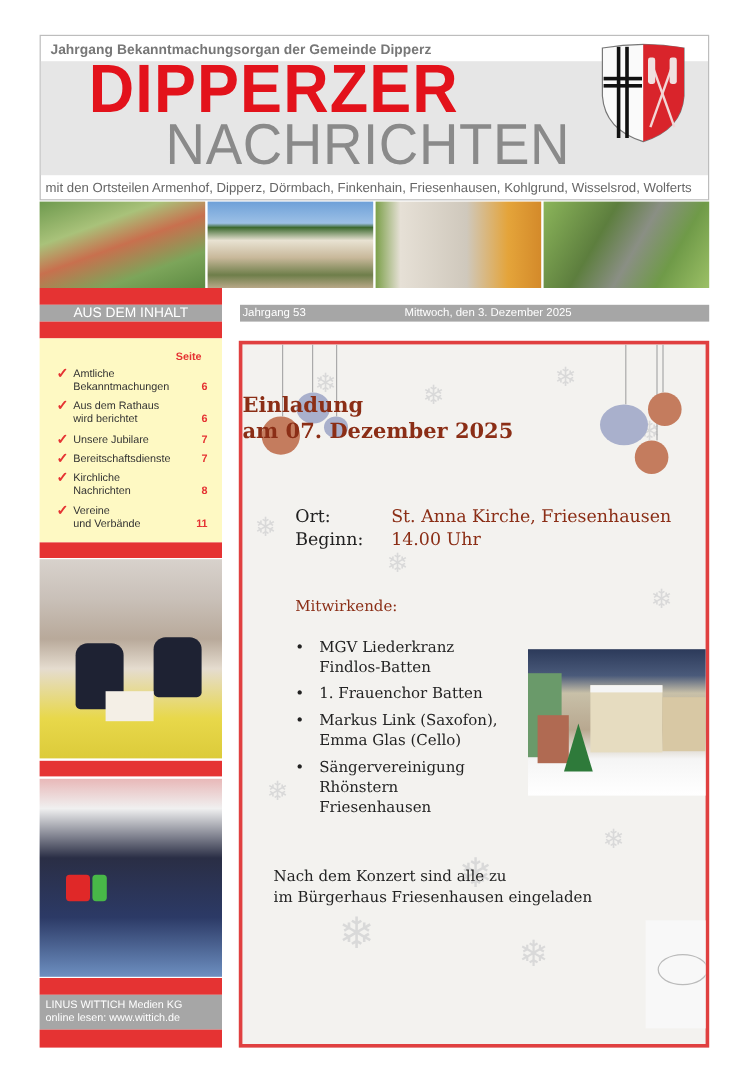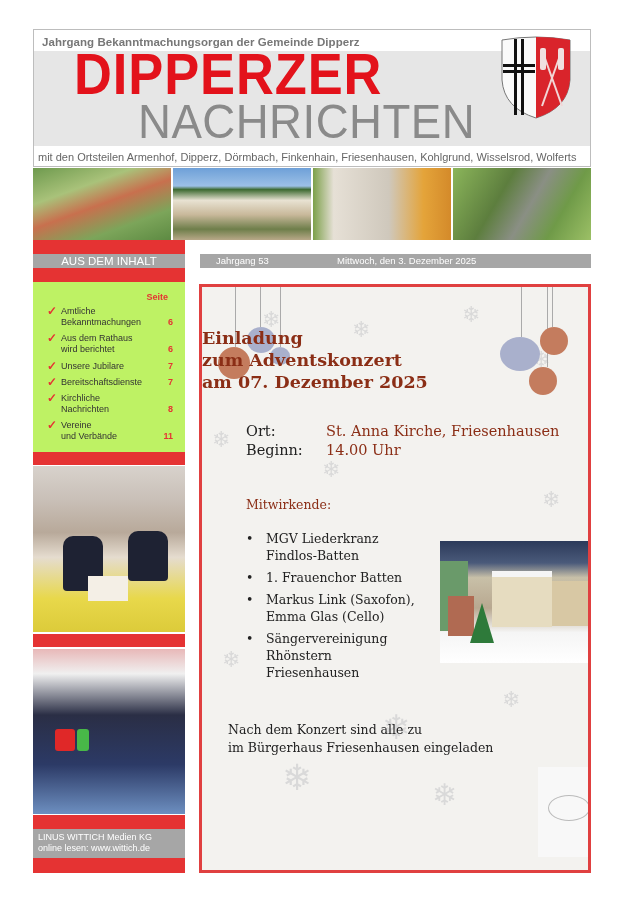--- a/index.html
+++ b/index.html
@@ -13,21 +13,21 @@
   #mast .t2{left:104px;top:67px;font-size:48px;color:#8a8a8a;line-height:50px;letter-spacing:0.5px;transform:scaleX(0.95);transform-origin:left top;}
   #mast .sub{left:4px;top:121px;font-size:11px;color:#666;}
   #crest{left:466px;top:6px;width:72px;height:84px;}
   
   #strip{left:33px;top:168px;width:558px;height:72px;display:flex;gap:2px;}
   .ph{flex:1;height:72px;}
   
   .redbar{background:#e53333;}
   .graybar{background:#a6a6a6;color:#fff;}
   #aus-head{left:33px;top:254px;width:152px;height:14px;font-size:11.5px;text-align:center;line-height:14px;}
-  #toc{left:33px;top:282px;width:152px;height:170px;background:#bef264;}
+  #toc{left:33px;top:282px;width:152px;height:170px;background:#fef9c3;}
   .toc-seite{position:absolute;right:17px;top:10px;font-size:9px;color:#e53333;font-weight:bold;}
   .toc-item{position:absolute;left:14px;width:126px;font-size:9px;color:#333;line-height:11px;}
   .toc-item .chk{position:absolute;left:0;top:0;color:#e53333;font-size:12px;font-weight:bold;}
   .toc-item .lab{position:absolute;left:14px;top:0;width:95px;}
   .toc-item .pg{position:absolute;right:0;bottom:0;color:#e53333;font-weight:bold;}
   
   #infobar{left:200px;top:254px;width:391px;height:14px;font-size:9.5px;line-height:14px;}
   #infobar span{position:absolute;top:0;}
   
   #flyer{left:199px;top:284px;width:392px;height:589px;border:3px solid #e04040;box-sizing:border-box;background:#f3f2ef;overflow:hidden;}
@@ -118,21 +118,21 @@
   <div class="abs" style="left:44px;top:80px;width:12px;height:22px;background:#48b848;border-radius:3px;"></div>
 </div>
 <div class="abs redbar" style="left:33px;top:815px;width:152px;height:14px;"></div>
 <div class="abs graybar" style="left:33px;top:829px;width:152px;height:29px;font-size:9px;line-height:11px;padding:3px 0 0 5px;box-sizing:border-box;">
   <div>LINUS WITTICH Medien KG</div>
   <div>online lesen: www.wittich.de</div>
 </div>
 <div class="abs redbar" style="left:33px;top:858px;width:152px;height:15px;"></div>
 
 <div id="infobar" class="abs graybar">
-  <span style="left:16px;">Jahrgang 53</span>
+  <span style="left:2px;">Jahrgang 53</span>
   <span style="left:137px;text-align:right;">Mittwoch, den 3. Dezember 2025</span>
   <span style="right:5px;margin-top:28px;">Nummer 49</span>
 </div>
 
 <div id="flyer" class="abs">
 
   <span class="snow" style="left:60px;top:20px;">❄</span>
   <span class="snow" style="left:150px;top:30px;">❄</span>
   <span class="snow" style="left:260px;top:15px;">❄</span>
   <span class="snow" style="left:330px;top:60px;">❄</span>
@@ -155,21 +155,20 @@
 
   <div class="string" style="left:319px;top:0;height:50px;"></div>
   <div class="string" style="left:345px;top:0;height:80px;"></div>
   <div class="string" style="left:350px;top:0;height:40px;"></div>
   <div class="ball" style="left:298px;top:50px;width:40px;height:34px;background:#a9b0cc;"></div>
   <div class="ball" style="left:338px;top:40px;width:28px;height:28px;background:#c47c5e;"></div>
   <div class="ball" style="left:327px;top:80px;width:28px;height:28px;background:#c47c5e;"></div>
 
   <div class="abs serif brown" style="left:0;width:386px;top:40px;text-align:left;font-weight:bold;font-size:17.5px;line-height:22px;">
     <div>Einladung</div>
-    <div>zum Adventskonzert</div>
     <div>am 07. Dezember 2025</div>
   </div>
 
   <div class="abs serif" style="left:44px;top:135px;font-size:14.5px;line-height:19px;">
     <div><span class="dark" style="display:inline-block;width:80px;">Ort:</span><span class="brown">St. Anna Kirche, Friesenhausen</span></div>
     <div><span class="dark" style="display:inline-block;width:80px;">Beginn:</span><span class="brown">14.00 Uhr</span></div>
   </div>
 
   <div class="abs serif brown" style="left:44px;top:210px;font-size:12.5px;">Mitwirkende:</div>
 

